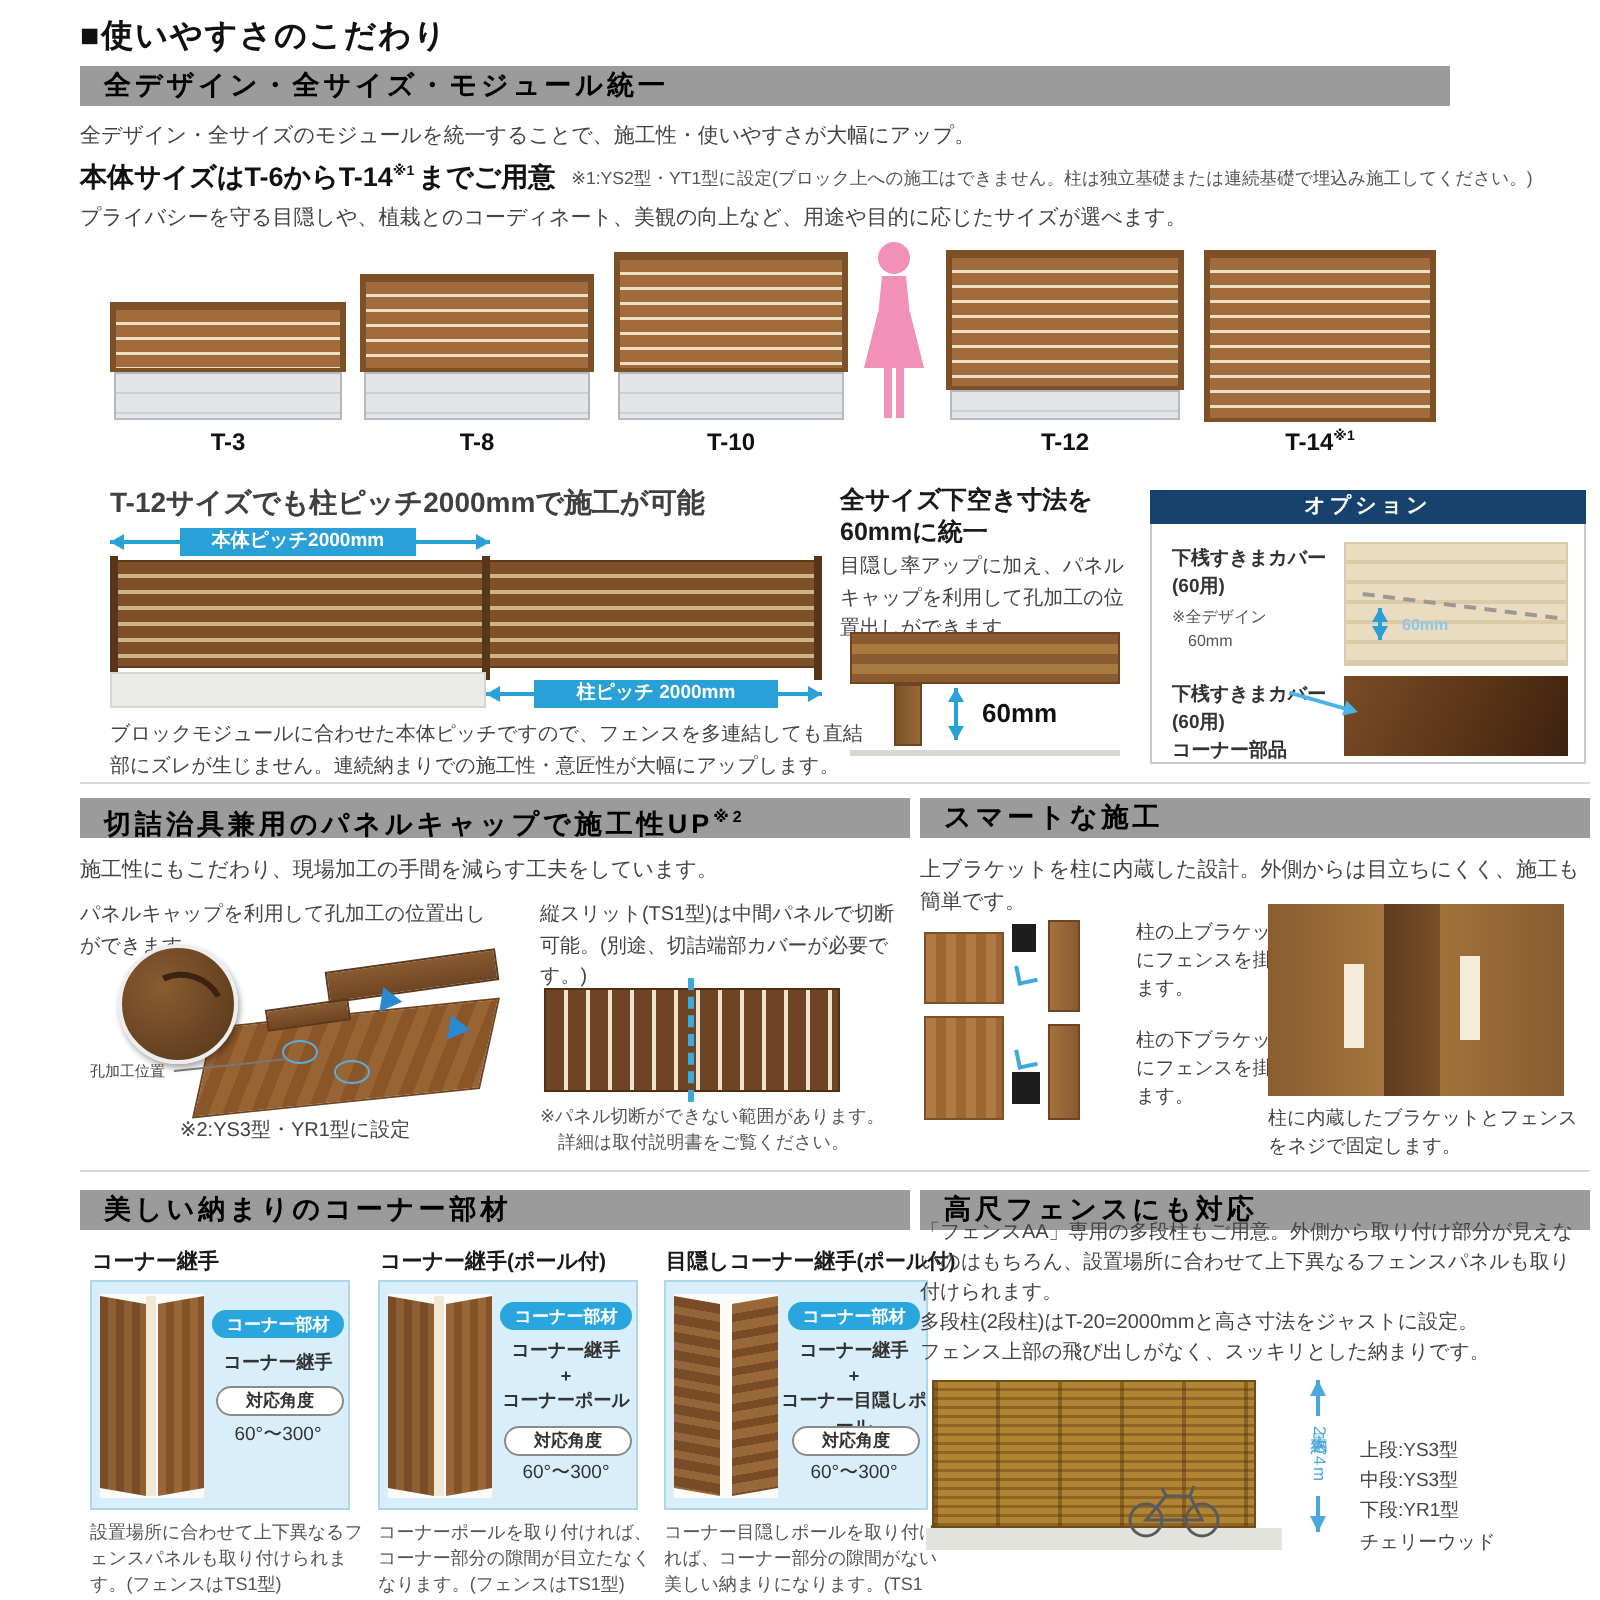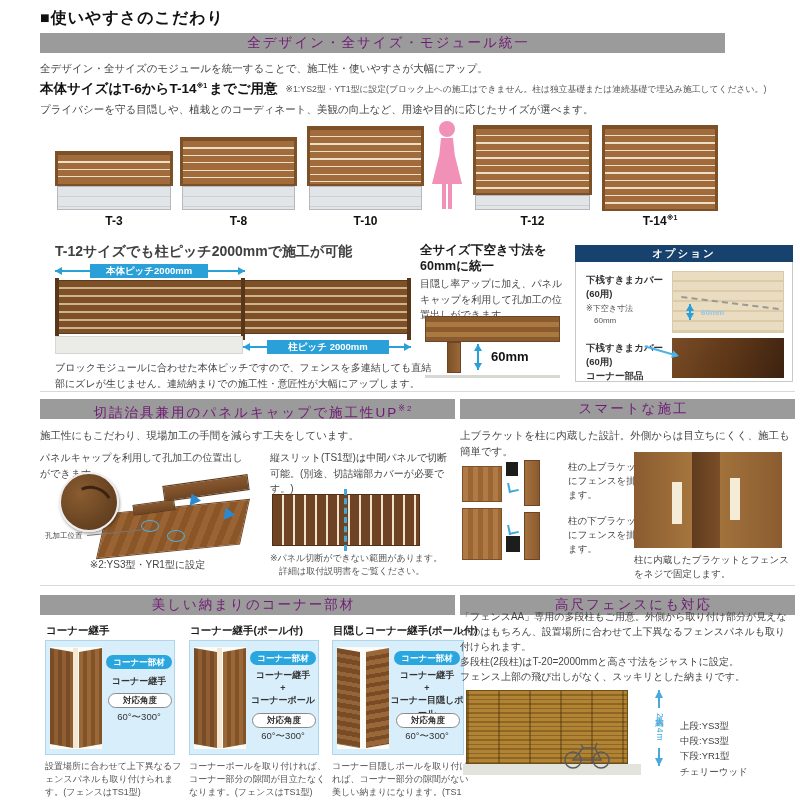--- a/index.html
+++ b/index.html
@@ -3,22 +3,22 @@
 <meta charset="utf-8">
 <style>
   html,body { margin:0; padding:0; background:#fff; }
   #page { position:relative; width:800px; height:800px; background:#ffffff;
           font-family:"Liberation Sans","DejaVu Sans",sans-serif; color:#333; overflow:hidden;padding-left:28px; }
   .abs { position:absolute; }
   sup { font-size:7px; vertical-align:super; }
   .pre { white-space:pre-line; }
 
   .h-main { font-size:16px; font-weight:bold; color:#111; letter-spacing:1px; }
-  .banner { background:#9b9b9b; color:#701a75; font-weight:normal; font-size:13.5px;
-            line-height:20px; height:20px; padding-left:12px; letter-spacing:2px;text-align:center; }
+  .banner { background:#9b9b9b; color:#000000; font-weight:bold; font-size:13.5px;
+            line-height:20px; height:20px; padding-left:12px; letter-spacing:2px; }
   .h-sub  { font-size:14px; font-weight:bold; color:#404040; }
   .h-sub2 { font-size:12.5px; font-weight:bold; color:#1a1a1a; line-height:1.25; }
   .body-text { font-size:10.5px; color:#444; line-height:1.55; }
   .small-note { font-size:8.8px; color:#555; }
   .tiny { font-size:9px; color:#555; line-height:1.45; }
 
   
   .fence-s { position:absolute; box-sizing:border-box;
              border:3px solid #7d5128; border-top-width:4px; border-bottom-width:2px;
              background:repeating-linear-gradient(180deg,#a26b3b 0px,#a26b3b 6px,#ecdfc8 6px,#ecdfc8 7.5px); }
@@ -195,21 +195,21 @@
     <div class="wood-post" style="left:22px; top:26px; width:14px; height:31px;"></div>
     <div class="ground-line" style="left:0; bottom:0; width:135px; height:3px;"></div>
     <div class="varrow" style="left:52px; top:28px; height:26px;"></div>
     <div class="abs" style="left:66px; top:33px; font-size:13px; font-weight:bold; color:#111;">60mm</div>
   </div>
 
   <div class="opt-box" style="left:575px; top:245px; width:218px; height:137px;">
     <div class="opt-head">オプション</div>
     <div class="abs opt-name pre" style="left:10px; top:27px; width:85px;">下桟すきまカバー
 (60用)</div>
-    <div class="abs pre" style="left:10px; top:57px; width:85px; font-size:8px; color:#555; line-height:1.5;">※下空き寸法
+    <div class="abs pre" style="left:10px; top:57px; width:85px; font-size:8px; color:#555; line-height:1.5;">※全デザイン
 　60mm</div>
     <div class="opt-img1" style="left:96px; top:25px; width:112px; height:62px;">
       <div class="dash-line" style="left:8px; top:30px; width:98px; transform:rotate(7deg);"></div>
       <div class="varrow" style="left:16px; top:32px; height:16px;"></div>
       <div class="abs" style="left:28px; top:36px; font-size:8px; color:#8ec6e8; font-weight:bold;">60mm</div>
     </div>
     <div class="abs opt-name pre" style="left:10px; top:95px; width:85px;">下桟すきまカバー
 (60用)
 コーナー部品</div>
     <div class="opt-img2" style="left:96px; top:92px; width:112px; height:40px;"></div>

